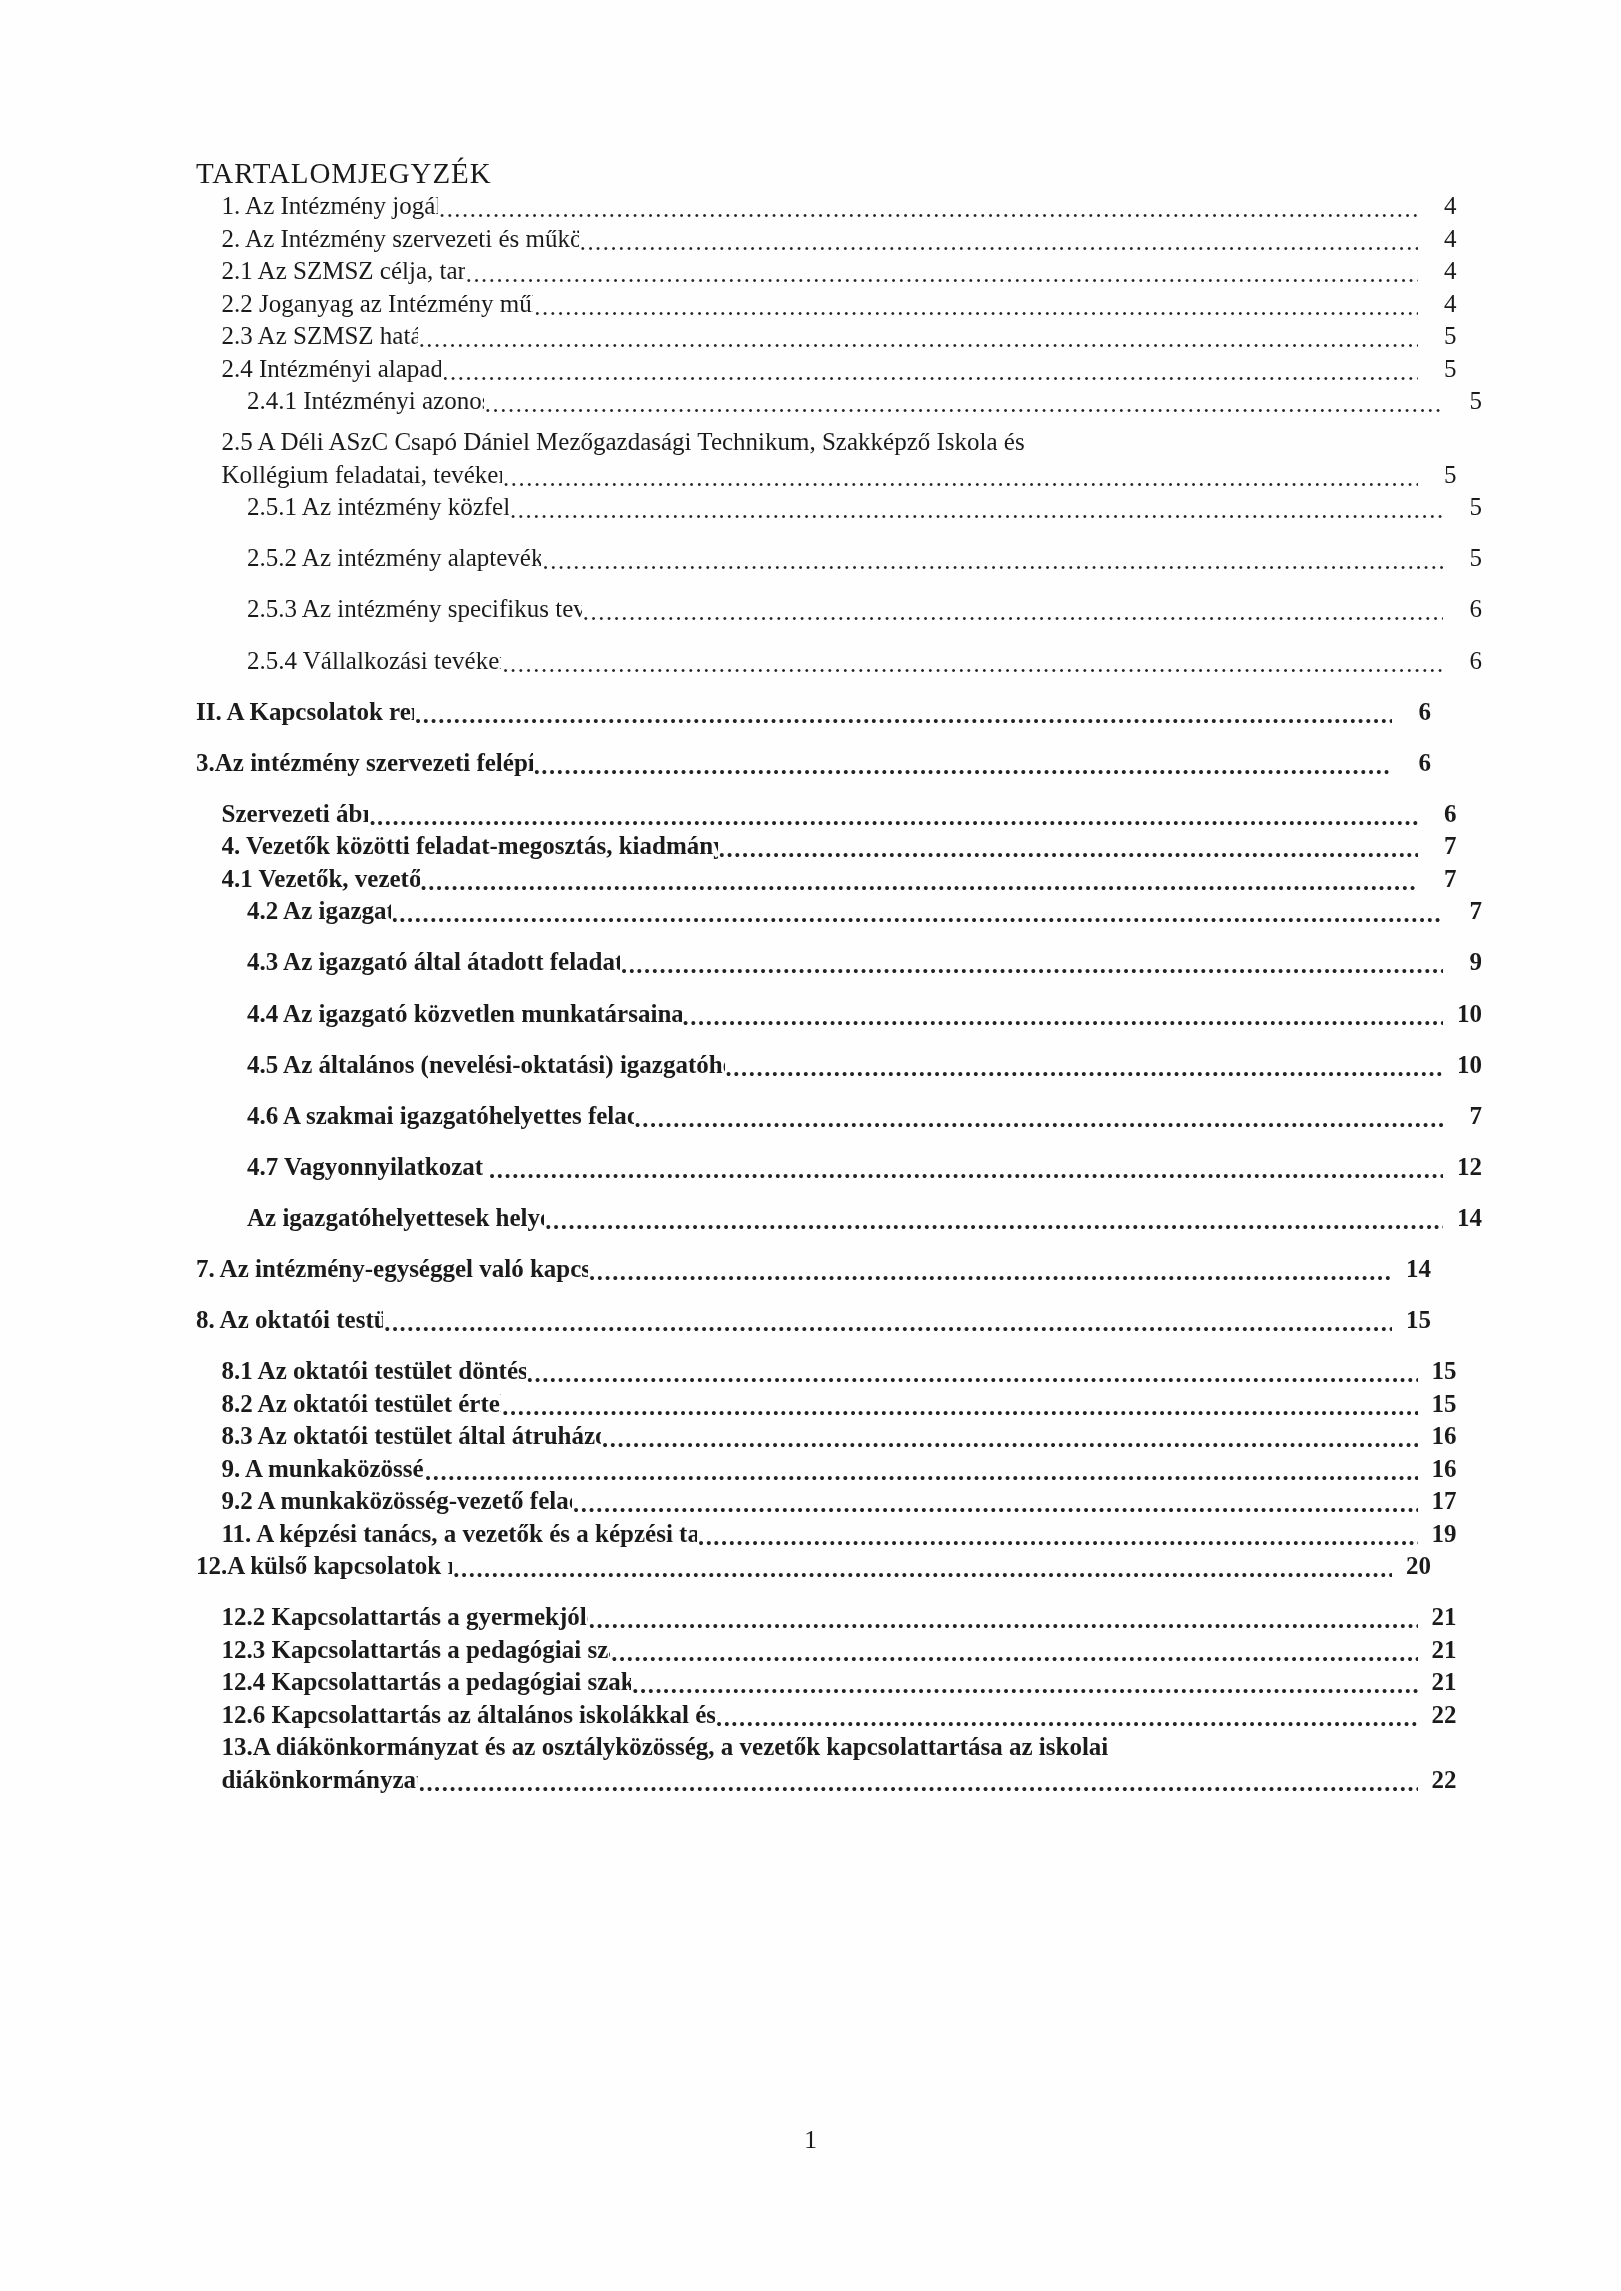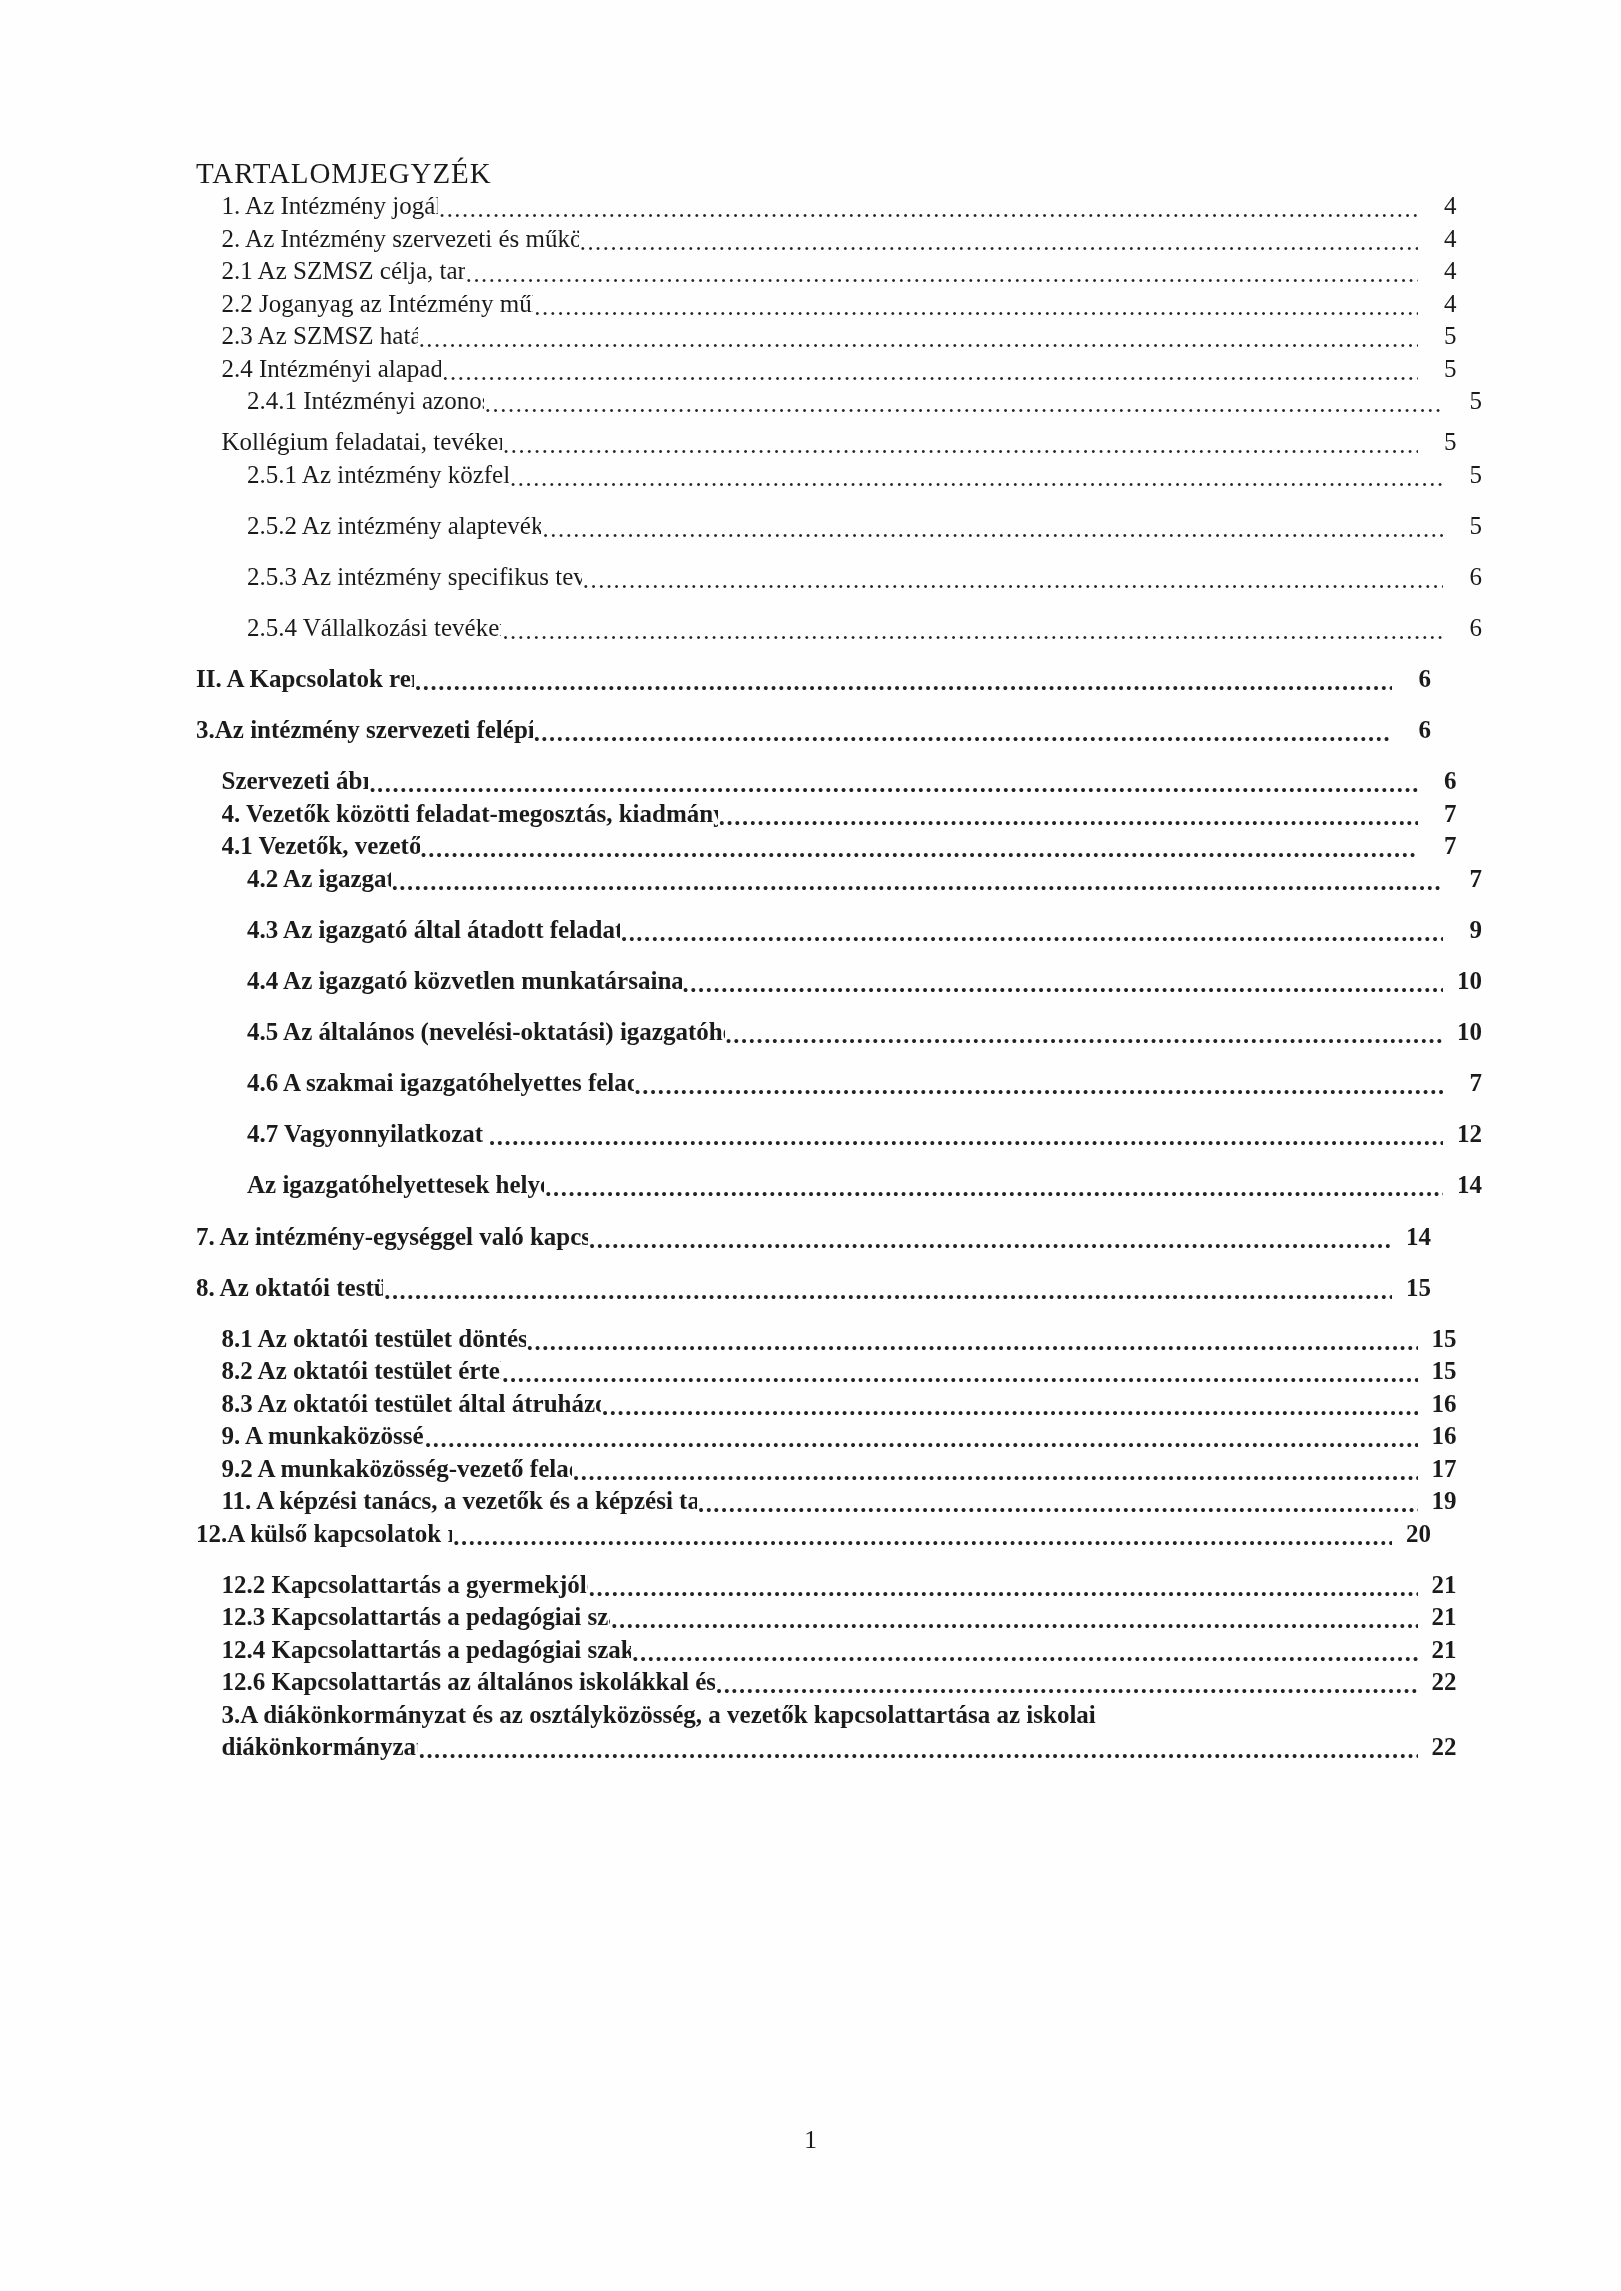--- a/index.html
+++ b/index.html
@@ -185,20 +185,21 @@
           <span class="toc-text">2.4 Intézményi alapadatok</span>
           <span class="toc-leader"></span>
           <span class="toc-page">5</span>
         </li>
         <li class="toc-entry ind-2 w-regular sp-tight">
           <span class="toc-text">2.4.1 Intézményi azonosítók:</span>
           <span class="toc-leader"></span>
           <span class="toc-page">5</span>
         </li>
         <li class="toc-entry ind-1 w-regular sp-small wrap">
+          <span class="wrap-line1">2.5 A Déli ASzC Csapó Dániel Mezőgazdasági Technikum, Szakképző Iskola és</span>
           <span class="wrap-line2">
             <span class="toc-text">Kollégium feladatai, tevékenységei:</span>
             <span class="toc-leader"></span>
             <span class="toc-page">5</span>
           </span>
         </li>
         <li class="toc-entry ind-2 w-regular sp-tight">
           <span class="toc-text">2.5.1 Az intézmény közfeladatai:</span>
           <span class="toc-leader"></span>
           <span class="toc-page">5</span>
@@ -337,21 +338,21 @@
           <span class="toc-text">12.4 Kapcsolattartás a pedagógiai szakmai szolgálatokkal</span>
           <span class="toc-leader"></span>
           <span class="toc-page">21</span>
         </li>
         <li class="toc-entry ind-1 w-bold sp-tight">
           <span class="toc-text">12.6 Kapcsolattartás az általános iskolákkal és a felsőoktatási intézményekkel</span>
           <span class="toc-leader"></span>
           <span class="toc-page">22</span>
         </li>
         <li class="toc-entry ind-1 w-bold sp-tight wrap">
-          <span class="wrap-line1">3.A diákönkormányzat és az osztályközösség, a vezetők kapcsolattartása az iskolai</span>
+          <span class="wrap-line1">13.A diákönkormányzat és az osztályközösség, a vezetők kapcsolattartása az iskolai</span>
           <span class="wrap-line2">
             <span class="toc-text">diákönkormányzattal</span>
             <span class="toc-leader"></span>
             <span class="toc-page">22</span>
           </span>
         </li>
       </ul>
   </div>
 
   <div class="page-number">1</div>

